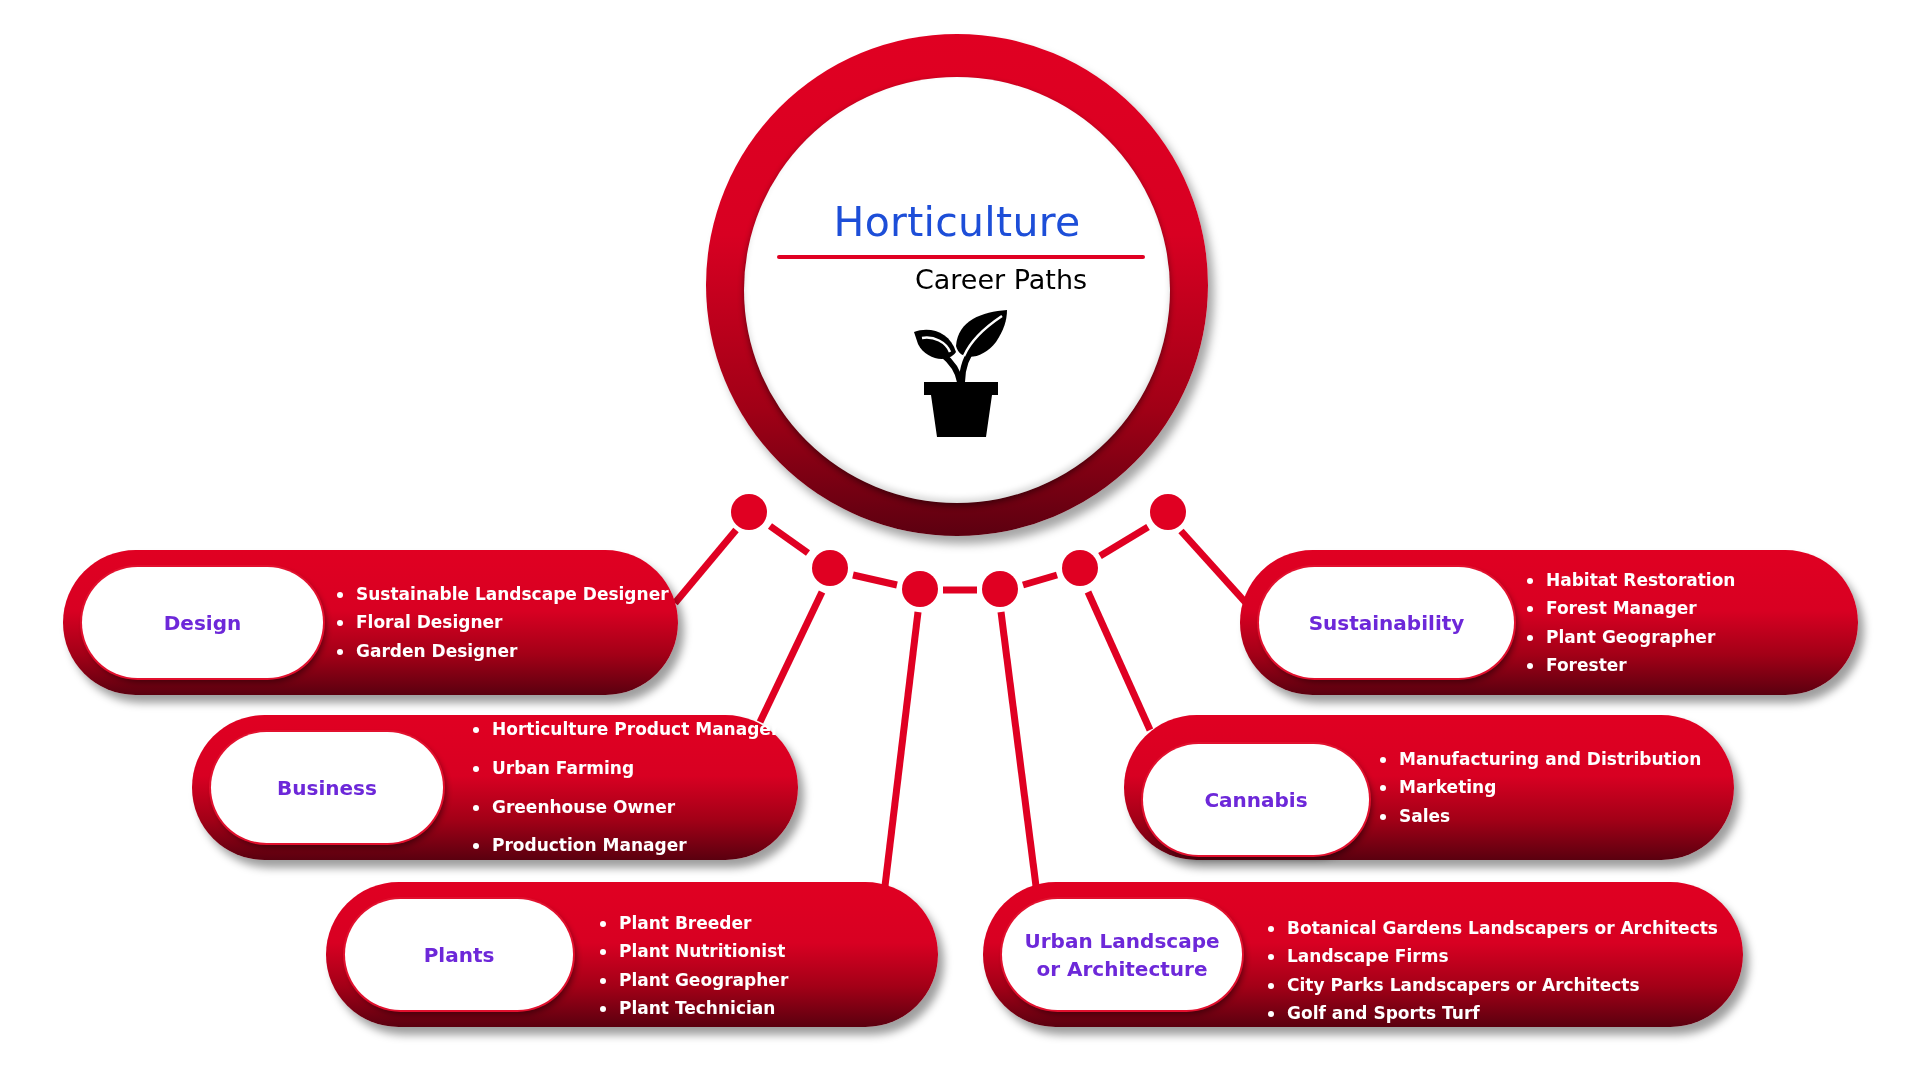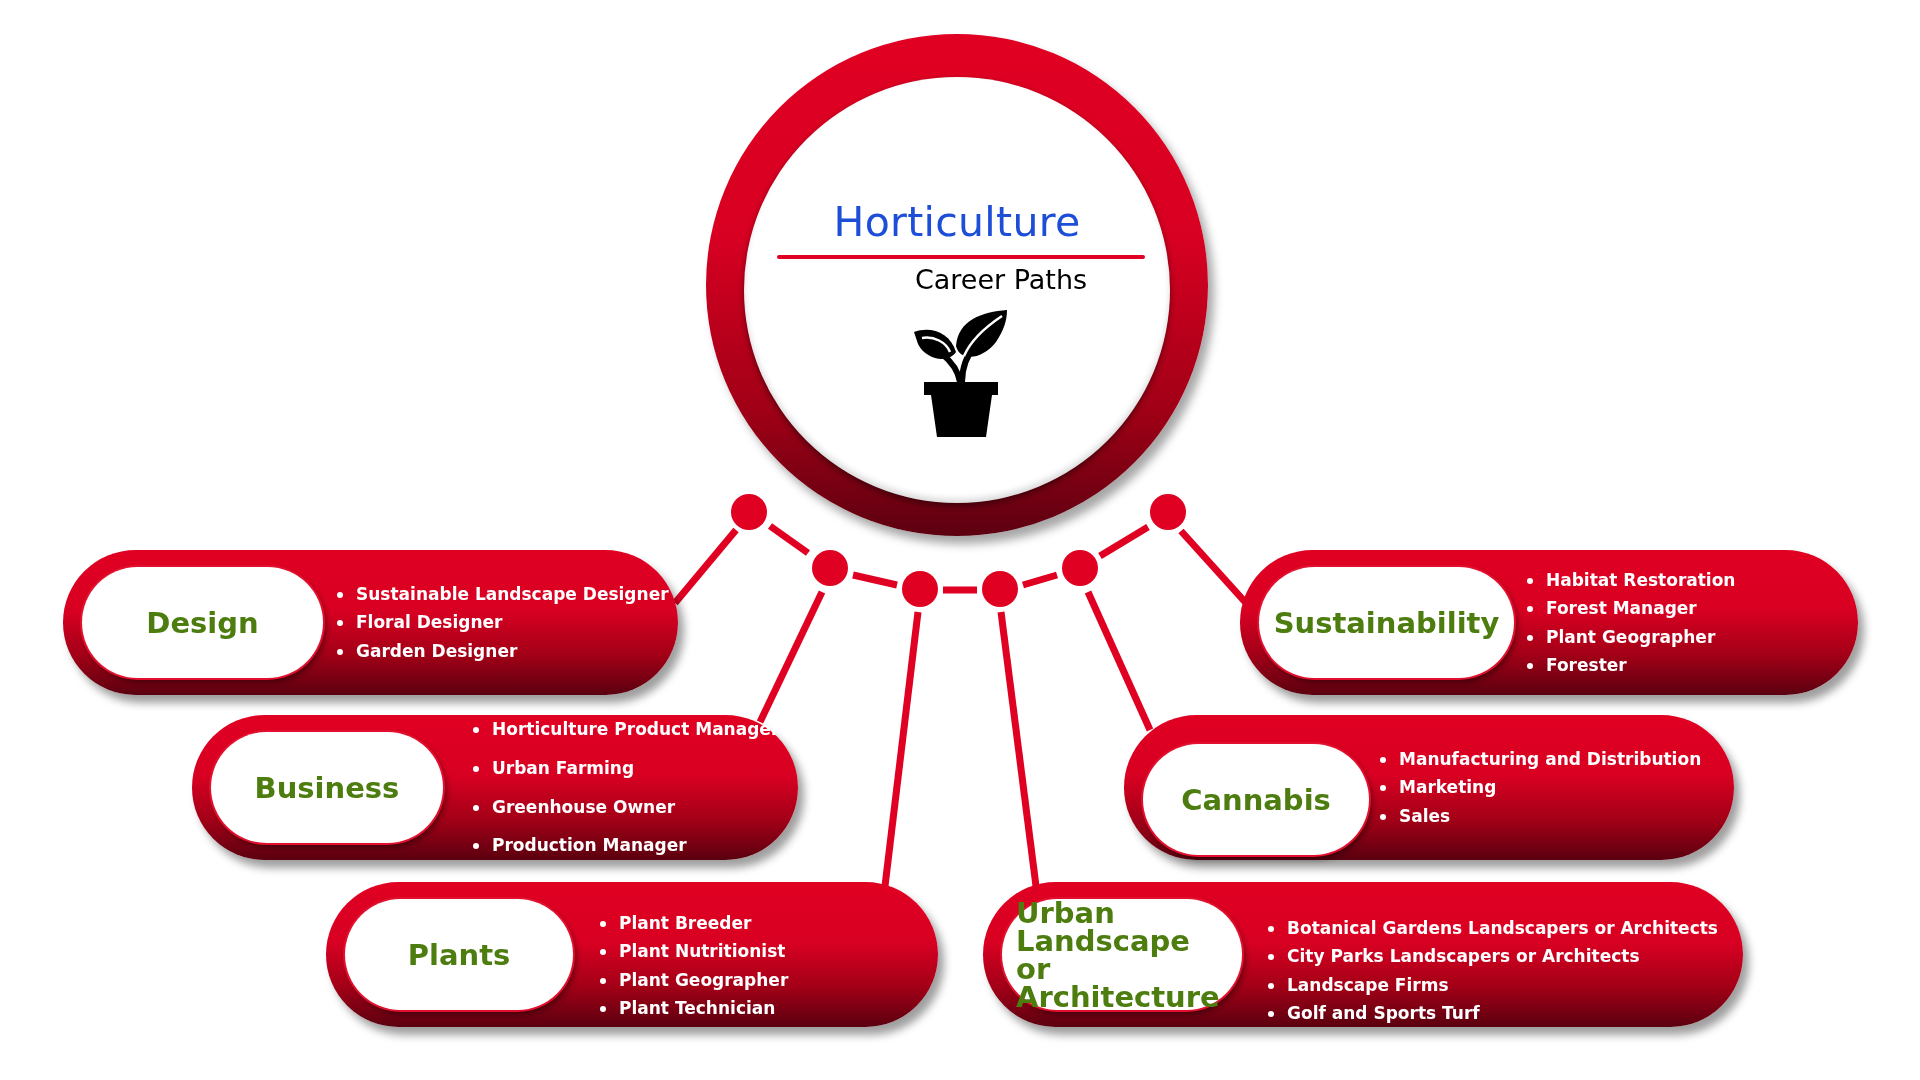--- a/index.html
+++ b/index.html
@@ -34,22 +34,22 @@
   .pill {
     position: absolute; height: 145px; border-radius: 73px;
     background: linear-gradient(180deg, #e00022 0%, #d80022 42%, #a30017 72%, #5a000f 100%);
     box-shadow: 6px 8px 9px rgba(0,0,0,0.38);
     z-index: 2;
   }
   .pill-label {
     position: absolute; left: 19px; top: 17px; height: 111px; border-radius: 56px;
     background: #ffffff;
     box-shadow: 0 0 0 2px #e2102e, 3px 4px 6px rgba(0,0,0,0.45);
-    display: flex; align-items: center; justify-content: center; text-align: left;
-    font-weight: bold; font-size: 29px; line-height: 28px; color: #4d7c0f;
+    display: flex; align-items: center; justify-content: center; text-align: center;
+    font-weight: bold; font-size: 20px; line-height: 28px; color: #6d28d9;
     cursor: pointer;
   }
   .pill-list {
     position: absolute; top: 0; bottom: 0; margin: 0; padding: 0; list-style: none;
     display: flex; flex-direction: column; justify-content: center;
   }
   .pill-list li {
     position: relative; padding-left: 19px; color: #ffffff; font-weight: bold;
     font-size: 17px; line-height: 28.5px; white-space: nowrap;
   }
@@ -132,22 +132,22 @@
     <li>Plant Nutritionist</li>
     <li>Plant Geographer</li>
     <li>Plant Technician</li>
   </ul>
 </div>
 
 <div class="pill" style="left:983px; top:882px; width:760px;">
   <div class="pill-label" style="width:240px; padding:16px 14px; box-sizing:border-box;">Urban Landscape or Architecture</div>
   <ul class="pill-list" style="left:285px;margin-top:32px;">
     <li>Botanical Gardens Landscapers or Architects</li>
+    <li>Landscape Firms</li>
     <li>City Parks Landscapers or Architects</li>
-    <li>Landscape Firms</li>
     <li>Golf and Sports Turf</li>
   </ul>
 </div>
 
 <div class="pill" style="left:1124px; top:715px; width:610px;">
   <div class="pill-label" style="width:226px;margin-top:12px;">Cannabis</div>
   <ul class="pill-list" style="left:256px;">
     <li>Manufacturing and Distribution</li>
     <li>Marketing</li>
     <li>Sales</li>

